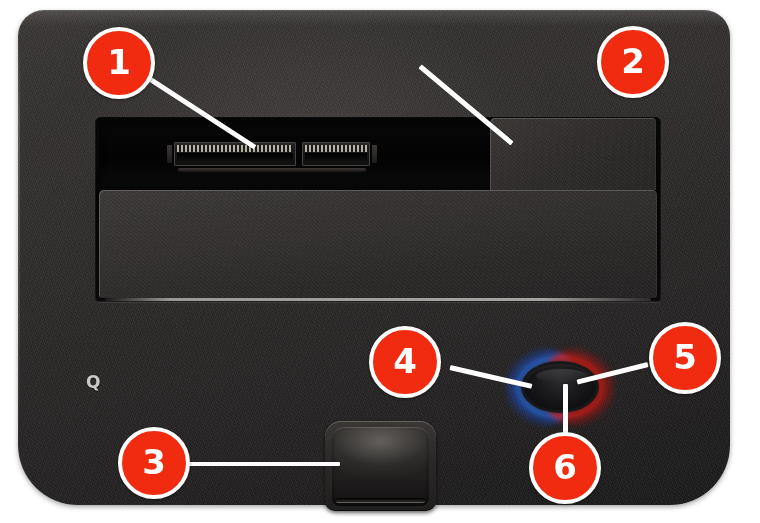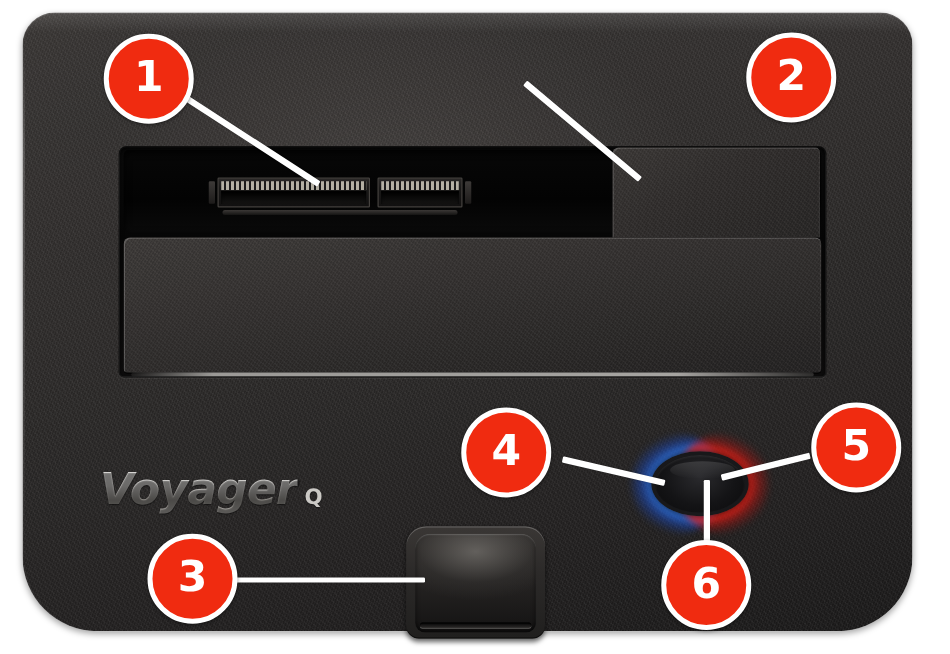--- a/index.html
+++ b/index.html
@@ -365,21 +365,20 @@
       <div class="sata-throat"></div>
     </div>
     <div class="sata-block data">
       <div class="sata-pins"></div>
       <div class="sata-throat"></div>
     </div>
     <div class="sata-rail"></div>
   </div>
 
   <div class="logo">
-    <span class="logo-main">Voyager</span>
     <span class="logo-sub">Q</span>
   </div>
 
   <div class="power-button">
     <div class="power-button-inner"></div>
     <div class="power-button-slot"></div>
   </div>
 
   <div class="led">
     <div class="led-glow-blue"></div>

